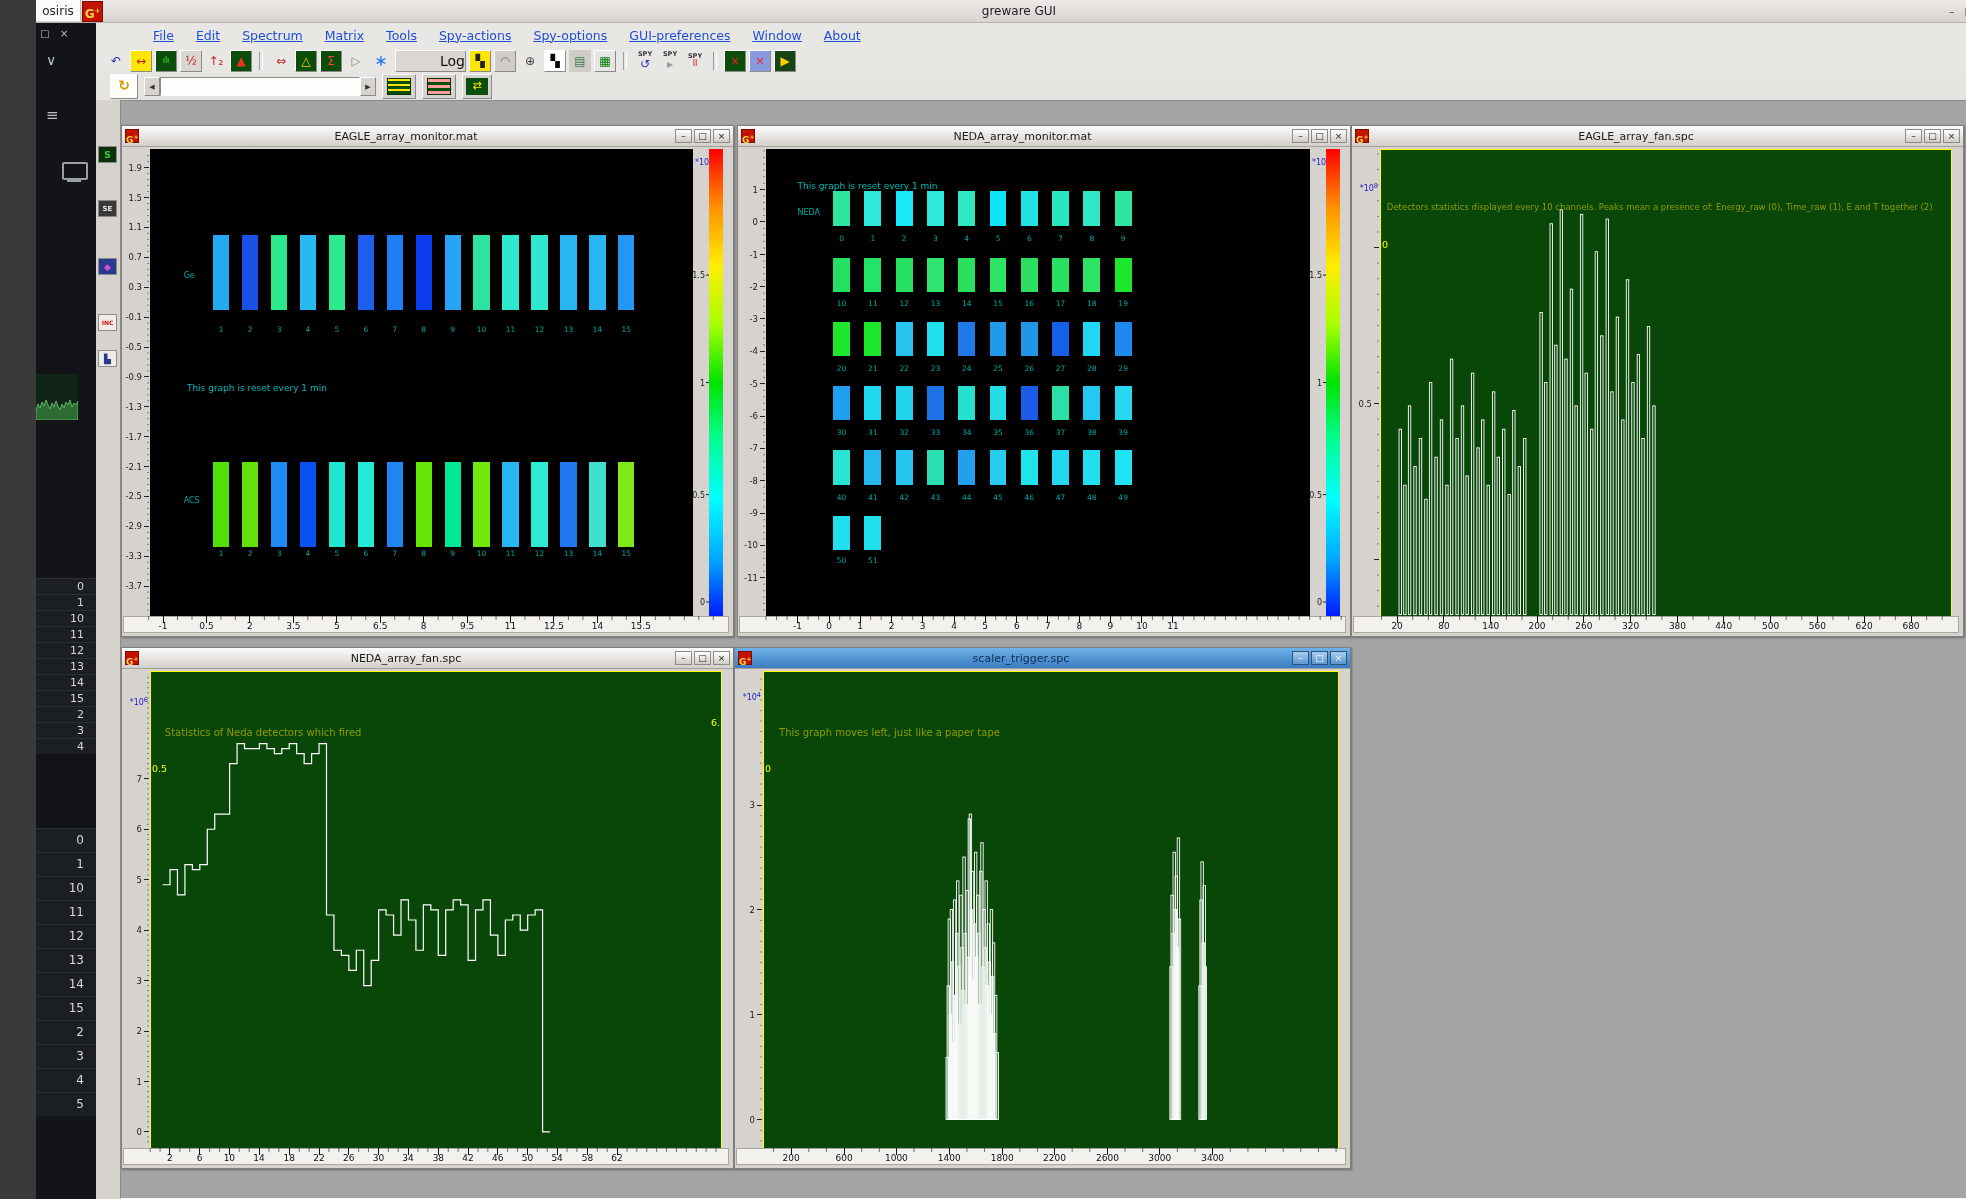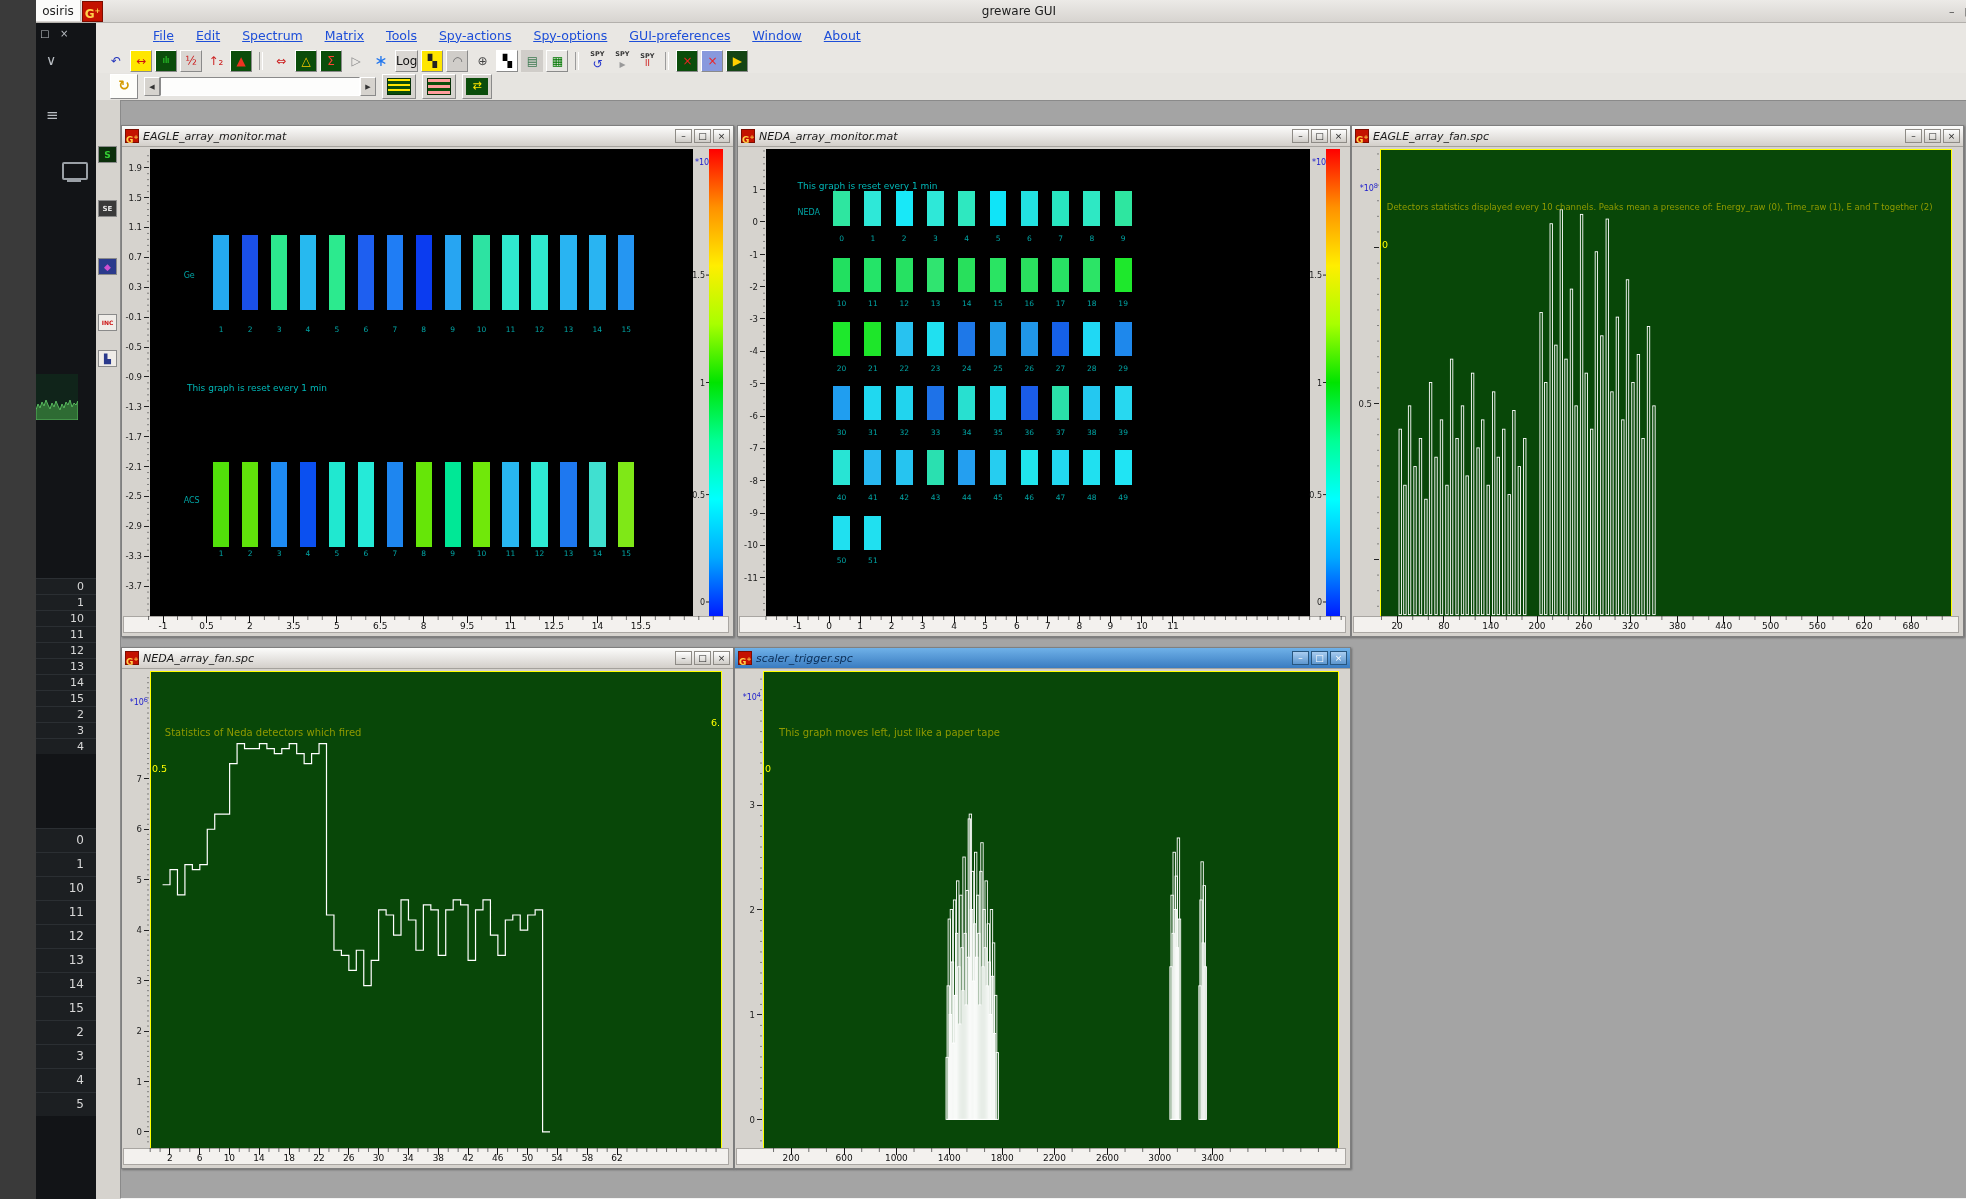--- a/index.html
+++ b/index.html
@@ -49,21 +49,21 @@
   .workspace{position:absolute;left:0;top:78px;right:0;bottom:0;}
   .dock{position:absolute;left:0;top:0;bottom:0;width:24px;background:#d6d3ce;border-right:1px solid #b5b2ae;}
   .dock-icon{position:absolute;left:2px;width:19px;height:17px;display:flex;align-items:center;justify-content:center;font-weight:bold;border:1px solid #8a8a8a;box-sizing:border-box;}
   .mdi{position:absolute;left:24px;right:18px;top:0;bottom:0;background:#a4a4a4;border:1px solid;border-color:#8a8a8a #f4f4f4 #f4f4f4 #8a8a8a;overflow:hidden;}
   .right-strip{position:absolute;right:0;top:0;bottom:0;width:18px;background:#d2cfcb;border-left:1px solid #b5b2ae;}
   .grip{position:absolute;top:268px;left:2px;width:12px;height:22px;background:linear-gradient(#ffffff,#c9c6c1);border:1px solid #8a8a8a;}
   
   .win{position:absolute;background:#d6d3ce;border:1px solid #7f7f7f;box-shadow:1px 1px 2px rgba(0,0,0,.35);overflow:hidden;}
   .win-title{height:20px;display:flex;align-items:center;gap:4px;padding:0 3px;background:linear-gradient(#fcfcfb,#d3cfca);border-bottom:1px solid #a5a29d;font-size:11px;color:#1a1a1a;}
   .win.active .win-title{background:linear-gradient(#6fb1e8,#3a7cc1);color:#0b2e57;}
-  .wtitle{flex:1;white-space:nowrap;overflow:hidden;font-style:italic;}
+  .wtitle{flex:1;text-align:center;white-space:nowrap;overflow:hidden;}
   .wbtn{width:17px;height:14px;border:1px solid #8e8b86;background:linear-gradient(#ffffff,#cfccc7);font-size:9px;line-height:12px;text-align:center;margin-left:2px;display:inline-block;color:#222;box-sizing:border-box;}
   .win.active .wbtn{background:linear-gradient(#a9cdf0,#5d97cf);border-color:#28567e;color:#fff;}
   .glogo{width:14px;height:14px;background:#c41200;border:1px solid #7d0c00;color:#ffd24a;font-size:9px;font-weight:bold;text-align:center;line-height:13px;box-sizing:border-box;}
   .glogo sup{font-size:6px;}
   .win-body{position:relative;}
   svg{display:block;font-family:"DejaVu Sans",sans-serif;}
 </style>
 </head>
 <body>
 
@@ -162,21 +162,21 @@
         <div class="tbtn raised" style="background: rgb(11, 77, 11);">
           <div style="color: rgb(255, 68, 51);">Σ</div>
         </div>
         <div class="tbtn">
           <div style="color: rgb(136, 136, 136);">▷</div>
         </div>
         <div class="tbtn">
           <div style="color: rgb(34, 119, 238); font-size: 16px;">∗</div>
         </div>
         <div class="tbtn raised" style="background: rgb(218, 215, 211);">
-          <div style="color: rgb(17, 17, 17); font-size: 12px;">Log</div>
+          <div style="color: rgb(17, 17, 17); font-size: 14px; padding-left: 44px;">Log</div>
         </div>
         <div class="tbtn raised" style="background: rgb(255, 230, 0);">
           <div style="color: rgb(34, 34, 34);">▚</div>
         </div>
         <div class="tbtn raised" style="background: rgb(208, 205, 201);">
           <div style="color: rgb(102, 102, 102);">◠</div>
         </div>
         <div class="tbtn">
           <div style="color: rgb(68, 68, 68);">⊕</div>
         </div>

